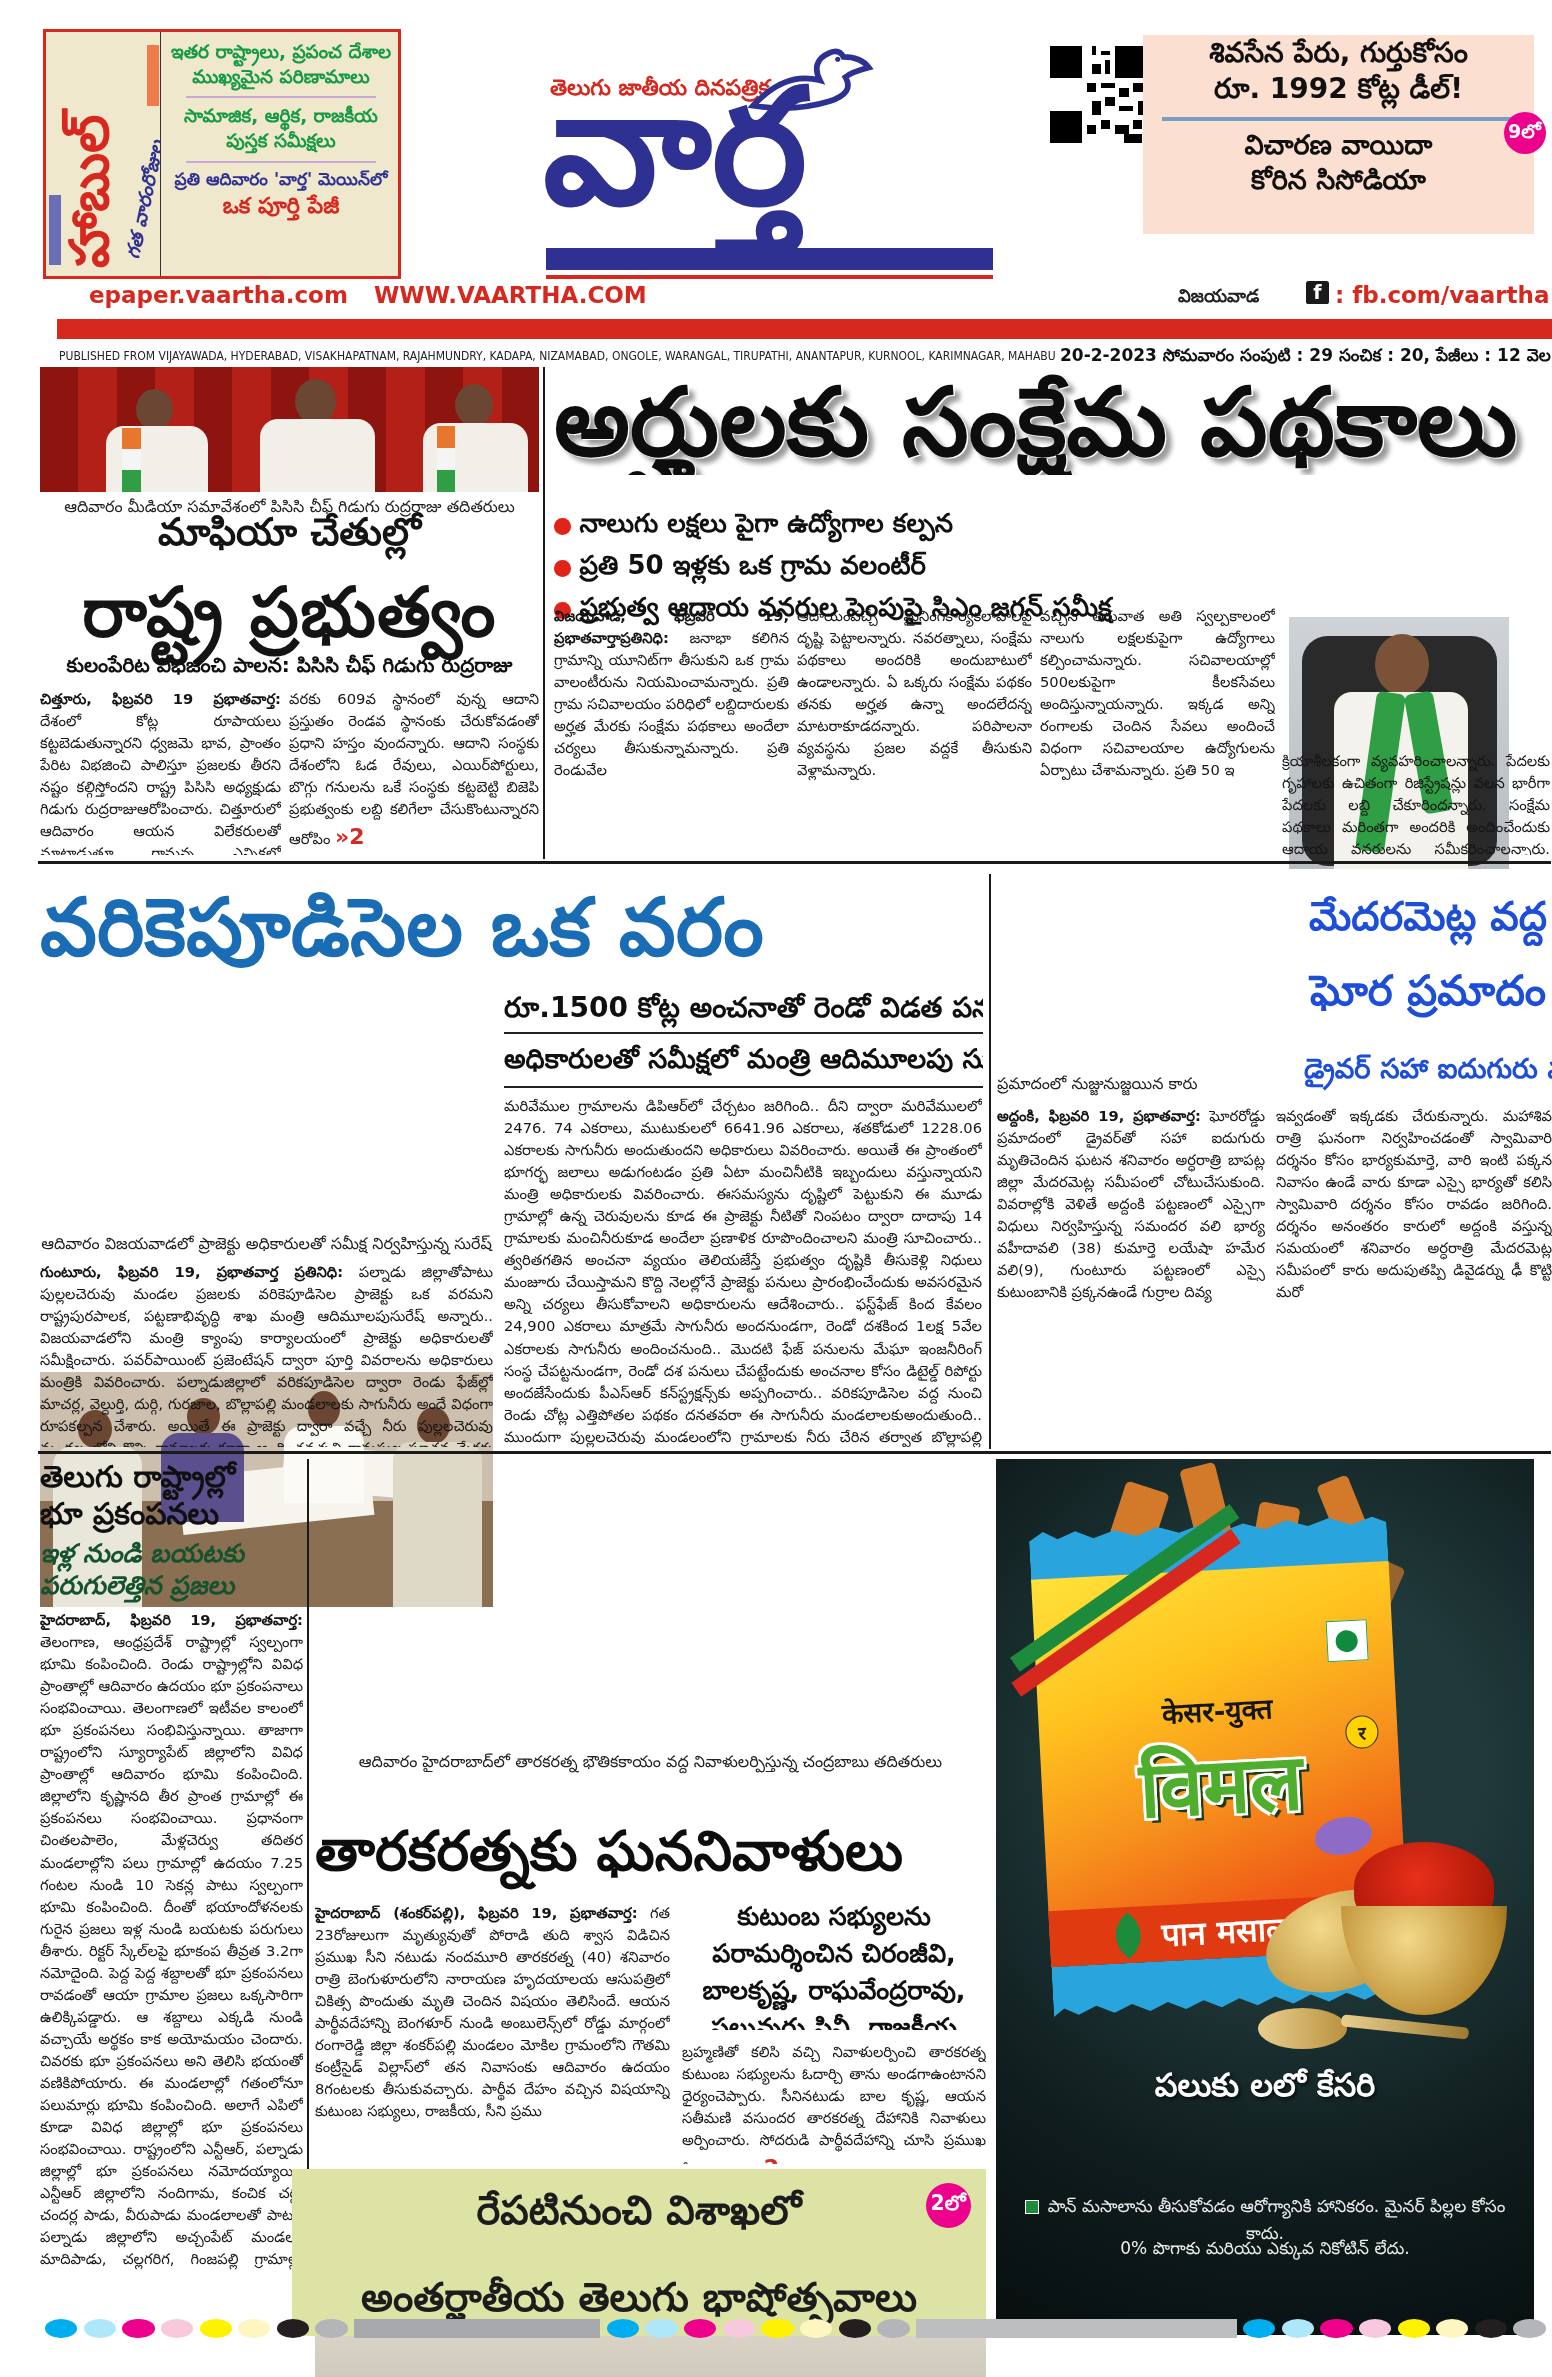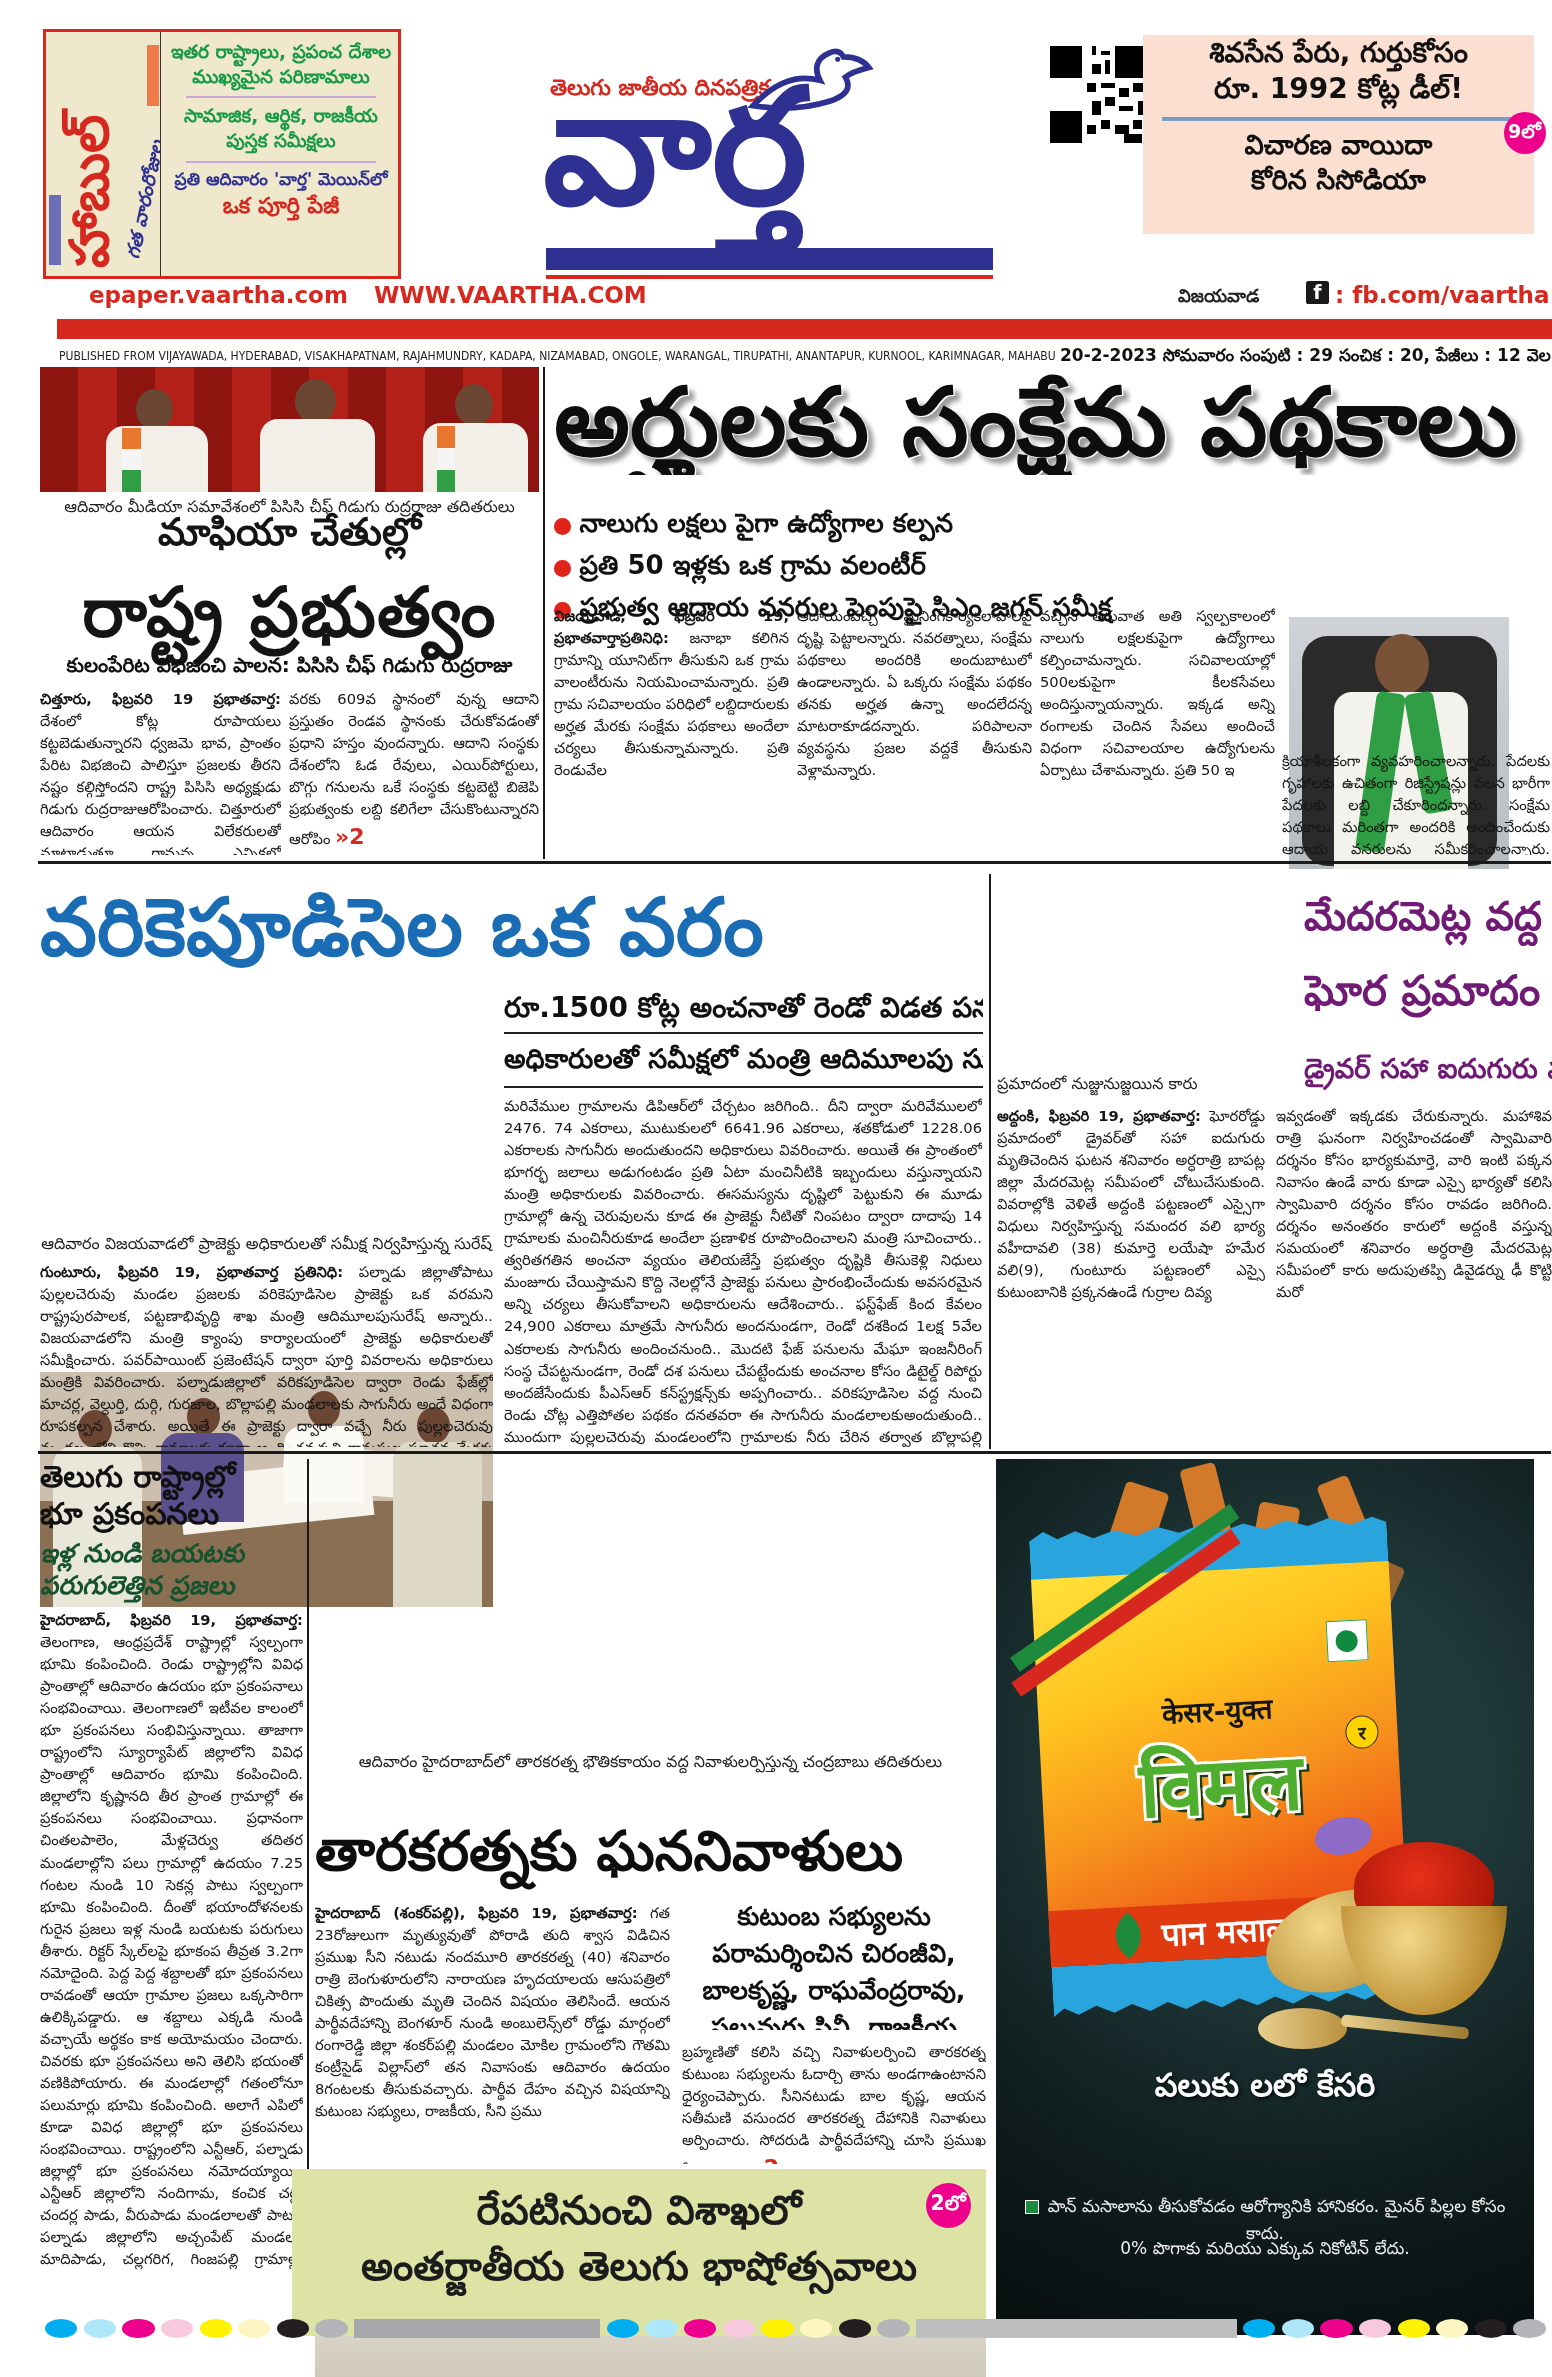--- a/index.html
+++ b/index.html
@@ -48,21 +48,21 @@
   .bdot{width:16.6px;height:16.6px;border-radius:50%;background:#e02419;flex:0 0 auto;}
   .bodytxt{font-size:14.7px;line-height:1.5;color:#151515;}
   .dl{font-weight:bold;}
   .cont{color:#d6281e;font-weight:bold;font-size:22px;}
   .caption{font-size:16px;color:#202020;text-align:center;}
   .h-mafia1{font-weight:bold;font-size:38px;color:#141414;text-align:center;}
   .h-mafia2{font-weight:bold;font-size:69px;color:#141414;text-align:center;letter-spacing:1.3px;}
   .sub-mafia{font-weight:bold;font-size:20px;color:#111;text-align:center;}
   .h-blue{color:#1a6cb5;font-weight:900;font-size:80px;}
   .sub-varam{font-weight:bold;font-size:28px;color:#101010;text-align:center;}
-  .h-acc{font-weight:bold;color:#701a75;text-align:left;}
+  .h-acc{font-weight:bold;color:#1d4ed8;text-align:center;}
   .h-quake{font-weight:bold;font-size:30px;color:#101010;}
   .sub-quake{font-weight:bold;font-size:25.5px;color:#14532d;font-style:italic;}
   .h-tarak{font-weight:bold;font-size:55px;color:#0d0d0d;}
   .sub-tarak{font-weight:bold;font-size:25.5px;color:#101010;text-align:center;line-height:1.45;}
   .festbox{background:#dce3a5;text-align:center;}
   .festline{font-weight:bold;font-size:40px;color:#1c1c1c;}
   
   .ph{overflow:hidden;position:relative;}
   .ph-press{background:repeating-linear-gradient(90deg,#8e1410 0 38px,#b32017 38px 77px);}
   .head{background:#6b4632;border-radius:50%;position:absolute;}
@@ -314,21 +314,21 @@
     <span>గత 23రోజులుగా మృత్యువుతో పోరాడి తుది శ్వాస విడిచిన ప్రముఖ సీని నటుడు నందమూరి తారకరత్న (40) శనివారం రాత్రి బెంగుళూరులోని నారాయణ హృదయాలయ ఆసుపత్రిలో చికిత్స పొందుతు మృతి చెందిన విషయం తెలిసిందే. ఆయన పార్థీవదేహాన్ని బెంగళూర్ నుండి అంబులెన్స్‌లో రోడ్డు మార్గంలో రంగారెడ్డి జిల్లా శంకర్‌పల్లి మండలం మోకిల గ్రామంలోని గౌతమి కంట్రీసైడ్ విల్లాస్‌లో తన నివాసంకు ఆదివారం ఉదయం 8గంటలకు తీసుకువచ్చారు. పార్థీవ దేహం వచ్చిన విషయాన్ని కుటుంబ సభ్యులు, రాజకీయ, సీని ప్రము</span>
   </div>
   <div class="abs bodytxt jt" style="left:682px;top:2041px;width:304px;height:123px;overflow:hidden;">
     <span>బ్రహ్మణితో కలిసి వచ్చి నివాళులర్పించి తారకరత్న కుటుంబ సభ్యులను ఓదార్చి తాను అండగాఉంటానని ధైర్యంచెప్పారు. సీనినటుడు బాల కృష్ణ, ఆయన సతీమణి వసుందర తారకరత్న దేహానికి నివాళులు అర్పించారు. సోదరుడి పార్థీవదేహాన్ని చూసి ప్రముఖ సీనినటులు</span>
     <span class="cont">»<span>2</span></span>
   </div>
 
   <div class="abs festbox" style="left:292px;top:2169px;width:694px;height:167px;">
     <div class="festline nw" style="margin-top:18px;">రేపటినుంచి విశాఖలో</div>
     <div class="abs badge" style="right:15.3px;top:14px;width:45px;height:45px;font-size:20.4px;">2లో</div>
-    <div class="festline nw" style="margin-top:0;">అంతర్జాతీయ తెలుగు భాషోత్సవాలు</div>
+    <div class="festline nw" style="margin-top:31px;">అంతర్జాతీయ తెలుగు భాషోత్సవాలు</div>
   </div>
 
   <div class="abs ad" style="left:996px;top:1459px;width:538px;height:876px;">
     <div class="ad-letter" style="left:115px;top:25.5px;width:45px;height:96px;transform:rotate(18deg);"></div>
     <div class="ad-letter" style="left:192px;top:6.4px;width:36px;height:77px;transform:rotate(-14deg);"></div>
     <div class="ad-letter" style="left:255px;top:45px;width:41px;height:102px;transform:rotate(10deg);"></div>
     <div class="ad-letter" style="left:332px;top:19px;width:33px;height:70px;transform:rotate(-22deg);"></div>
     <div class="ad-letter" style="left:160px;top:121px;width:37px;height:83px;transform:rotate(32deg);"></div>
     <div class="ad-letter" style="left:275px;top:160px;width:31px;height:77px;transform:rotate(-8deg);"></div>
     <div class="ad-letter" style="left:370px;top:102px;width:28px;height:64px;transform:rotate(24deg);opacity:.6;"></div>

